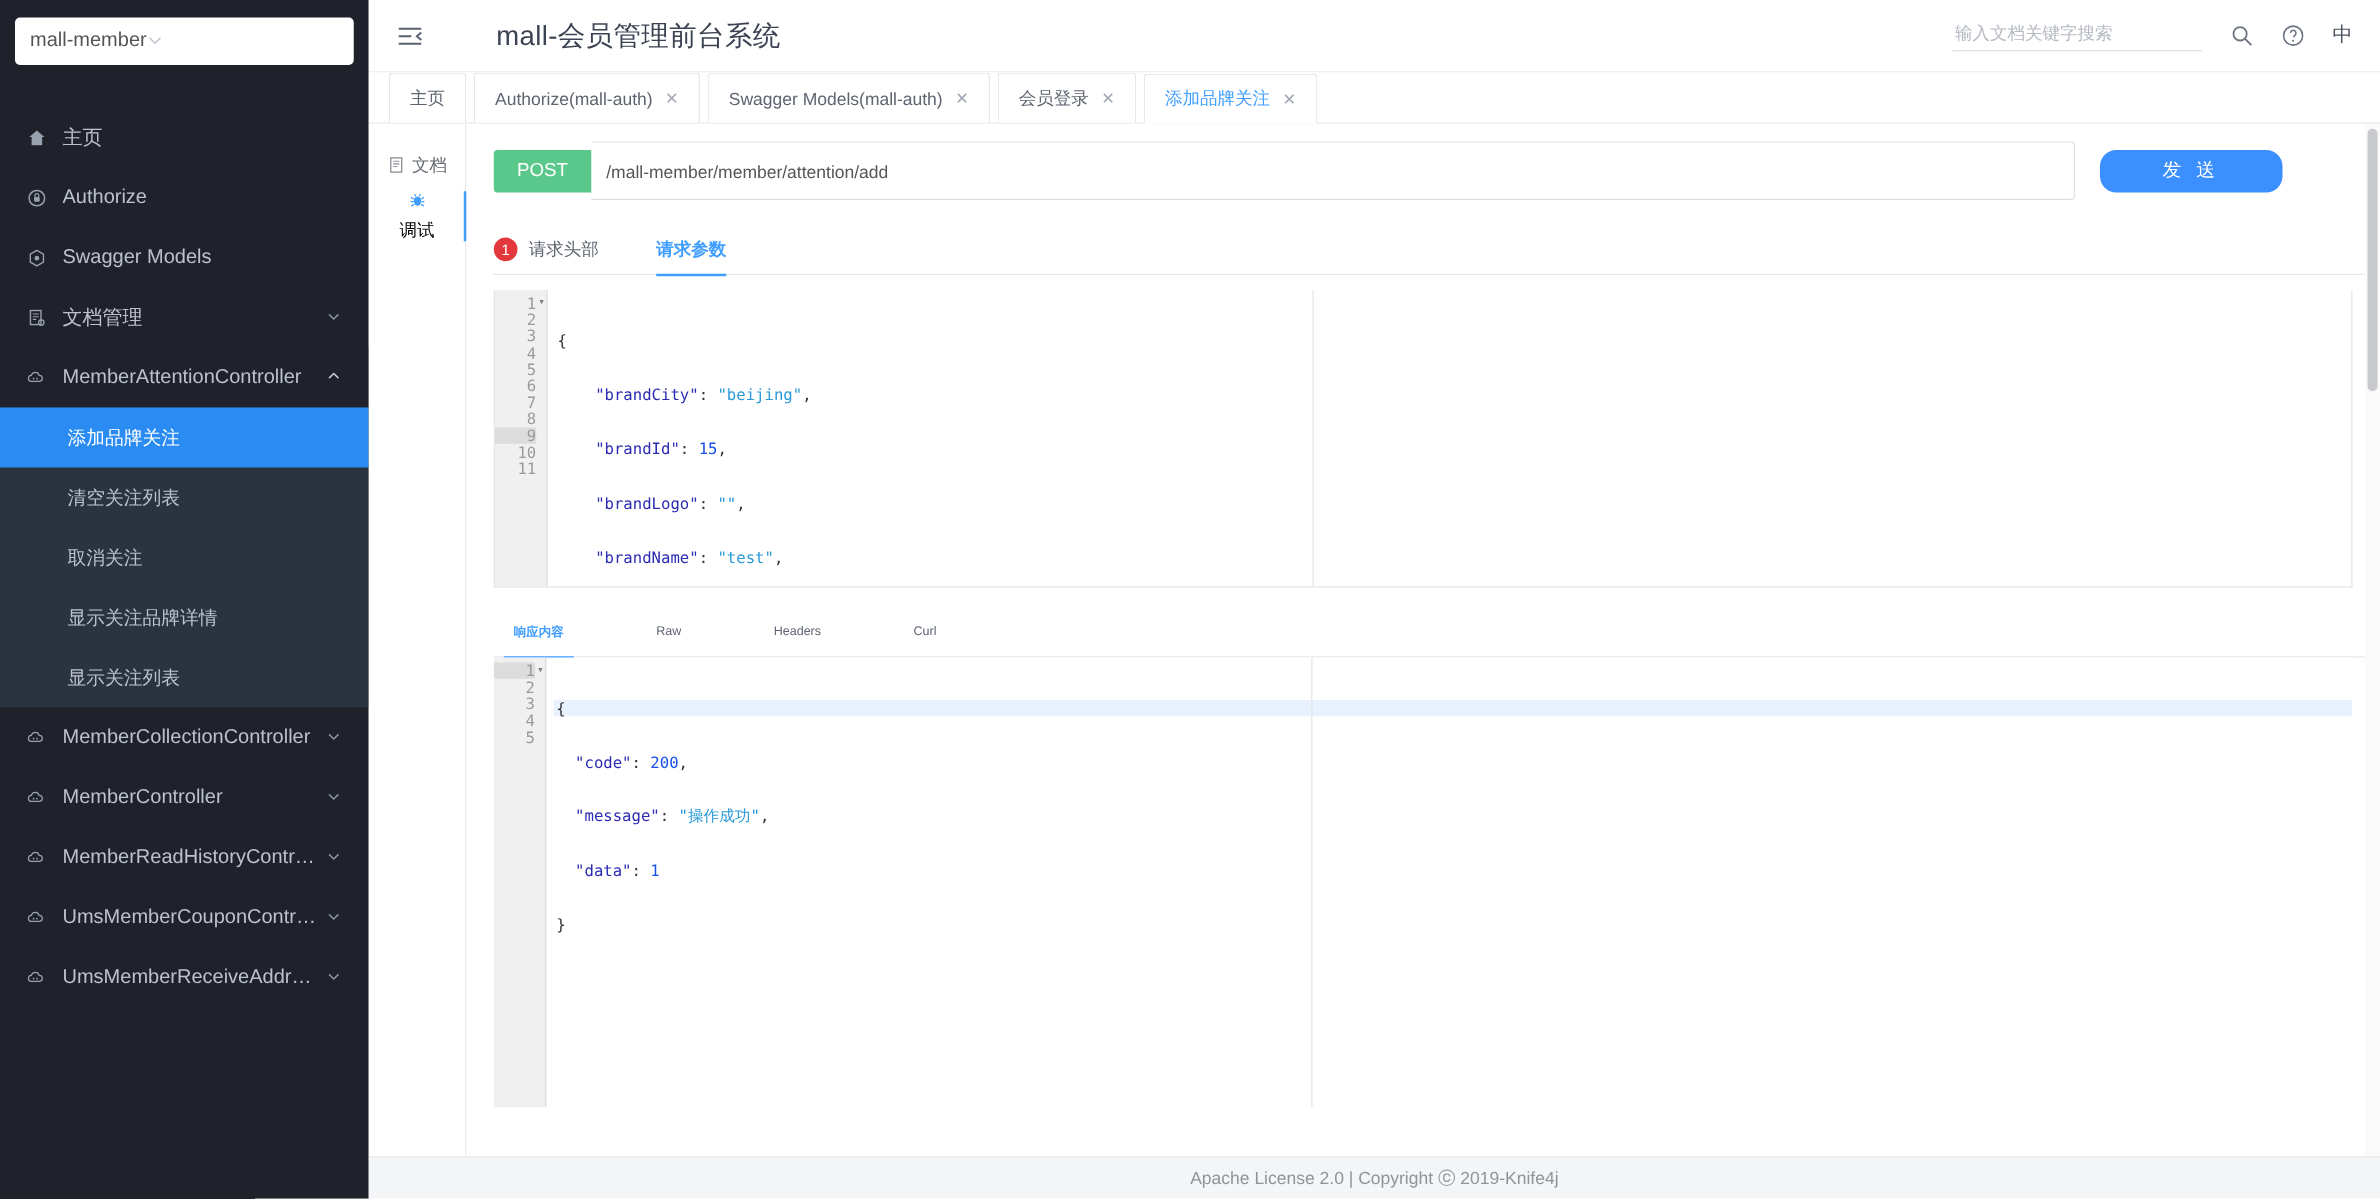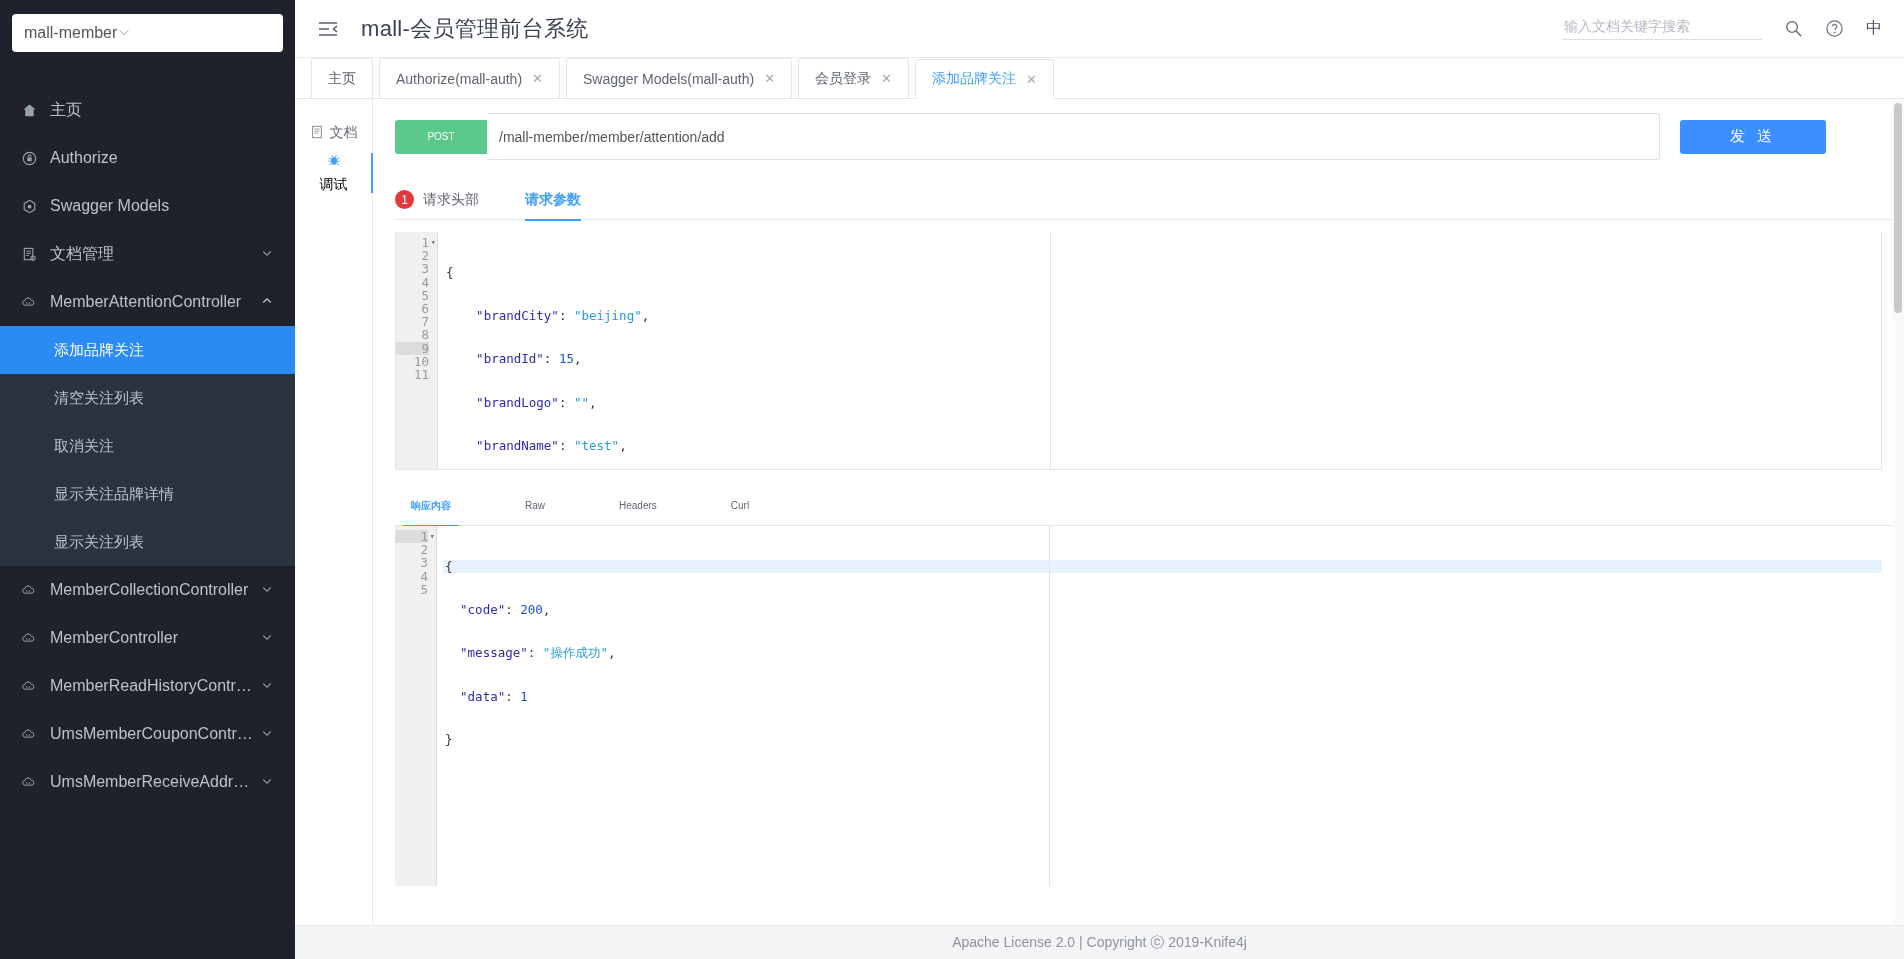--- a/index.html
+++ b/index.html
@@ -84,20 +84,21 @@
 
   
   #topbar {
     height: 58px;
     min-height: 58px;
     border-bottom: 1px solid #e8eaec;
     display: flex;
     align-items: center;
     padding: 0 22px 0 22px;
     background: #fff;
+    gap: 36px;
   }
   .collapse-icon {
     font-size: 22px; color: #5a6270; cursor: pointer;
     margin-right: 22px; line-height: 1;
     display: inline-flex;
   }
   #app-title {
     font-size: 22px;
     color: #3b4252;
     letter-spacing: .3px;
@@ -181,23 +182,23 @@
     width: 2px; background: #409eff;
   }
 
   #panel { flex: 1; overflow: hidden; position: relative; padding: 14px 0 0 22px; }
 
   
   .url-row { display: flex; align-items: center; padding-right: 78px; }
   .method-btn {
     background: #5ac88b;
     color: #fff;
-    font-size: 10px;
+    font-size: 15px;
     height: 34px;
-    width: 92px;
+    width: 78px;
     display: flex; align-items: center; justify-content: center;
     border-radius: 3px 0 0 3px;
     cursor: pointer;
   }
   .url-input {
     flex: 1;
     height: 47px;
     border: 1px solid #dcdfe6;
     border-left: none;
     border-radius: 0 3px 3px 0;
@@ -210,21 +211,21 @@
     font-family: "Liberation Sans", sans-serif;
   }
   .send-btn {
     width: 146px;
     height: 34px;
     background: #3b8fff;
     color: #fff;
     font-size: 15px;
     letter-spacing: 4px;
     display: flex; align-items: center; justify-content: center;
-    border-radius: 3px;
+    border-radius: 13px;
     margin-left: 20px;
     cursor: pointer;
   }
 
   
   .req-tabs {
     display: flex;
     align-items: center;
     gap: 46px;
     margin-top: 20px;

